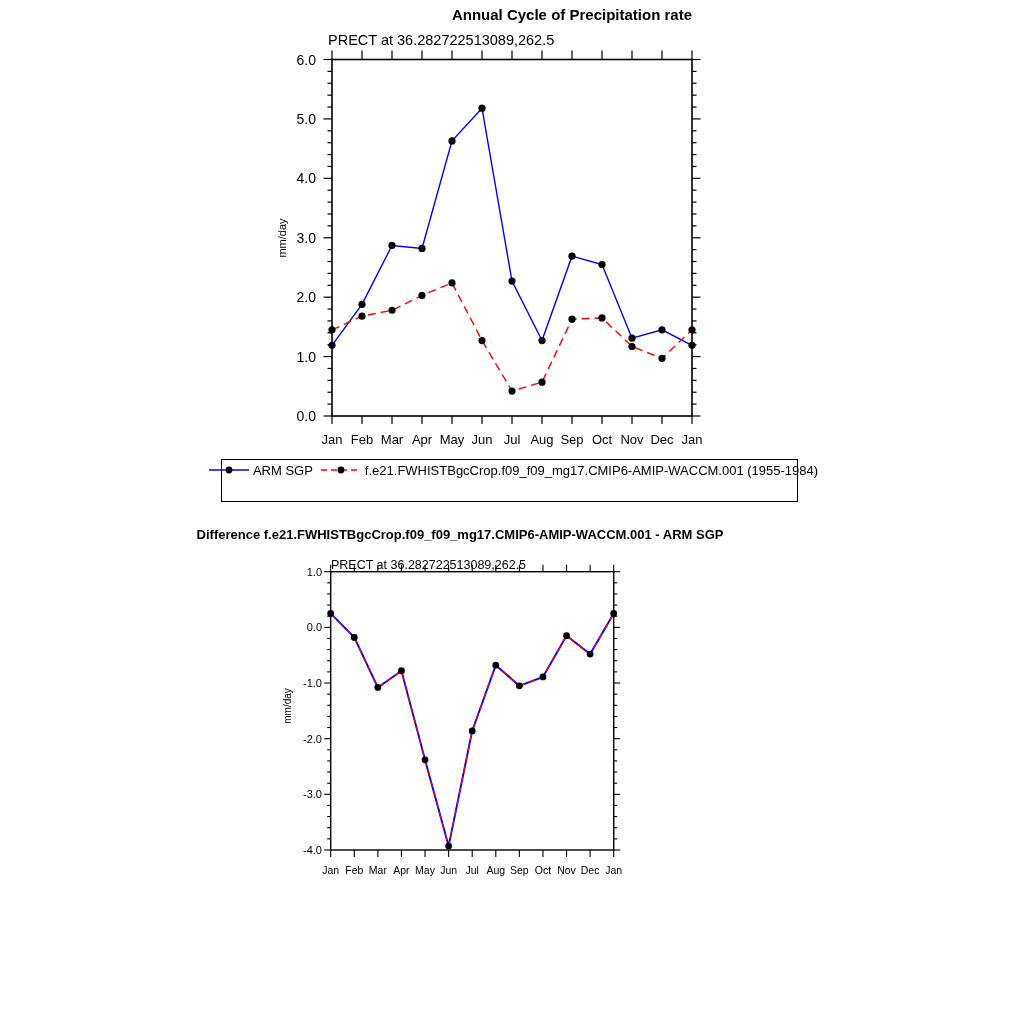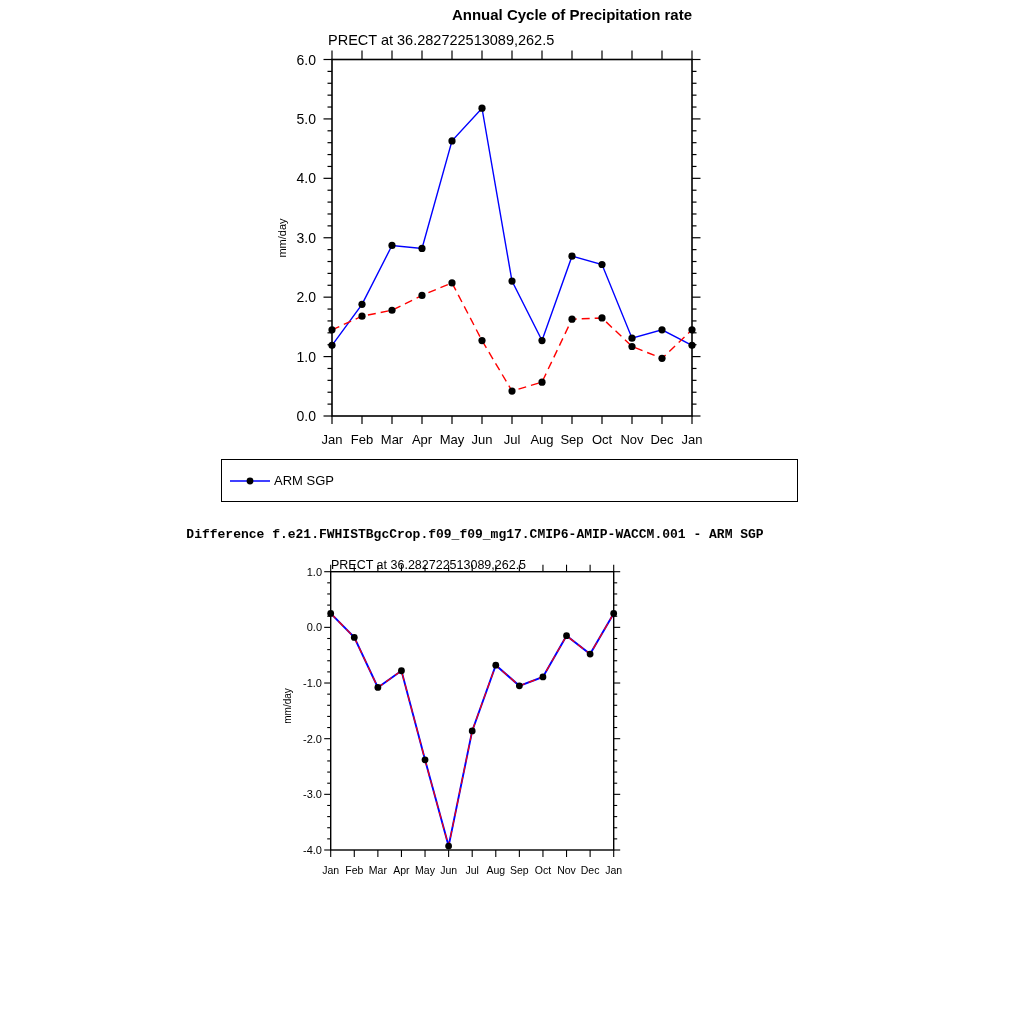--- a/index.html
+++ b/index.html
@@ -5,24 +5,24 @@
   html,body{margin:0;padding:0;background:#ffffff;}
   body{width:1024px;height:1024px;position:relative;overflow:hidden;
        font-family:"Liberation Sans",sans-serif;color:#000;}
   .abs{position:absolute;}
   .bold{font-weight:bold;}
   .nowrap{white-space:nowrap;}
   #top-title{left:332px;top:6px;width:360px;text-align:right;font-size:15px;}
   #top-subtitle{left:328px;top:32px;font-size:14.5px;}
   #plots{left:0;top:0;}
   #legend{left:221px;top:459px;width:575px;height:41px;border:1.5px solid #000;
-          display:flex;flex-direction:column;justify-content:center;background:#fff;}
+          display:flex;flex-direction:row;justify-content:center;background:#fff;}
   .legend-row{display:flex;align-items:center;height:20px;padding-left:4px;}
   .legend-label{font-size:13px;white-space:nowrap;}
-  #bottom-title{left:135px;top:527px;width:680px;text-align:center;font-size:13px;font-family:Liberation Mono, monospace;}
+  #bottom-title{left:120px;top:527px;width:680px;text-align:center;font-size:13px;}
   #bottom-subtitle{left:331px;top:558px;font-size:12.5px;}
 </style>
 </head>
 <body>
 
 <div>
 
   <div class="abs bold nowrap" id="top-title">Annual Cycle of Precipitation rate</div>
 
   <div class="abs nowrap" id="top-subtitle">PRECT at 36.282722513089,262.5</div>
@@ -303,19 +303,26 @@
     </svg>
 
   <div class="abs" id="legend">
     <div class="legend-row">
       <svg width="48" height="20">
         <line id="leg-line-0" x1="4" y1="10" x2="44" y2="10" stroke="#0000ff" stroke-width="1.5"></line>
         <circle id="leg-dot-0" cx="24" cy="10" r="3.4" fill="#000000"></circle>
       </svg>
       <span class="legend-label">ARM SGP</span>
     </div>
+    <div class="legend-row">
+      <svg width="48" height="20">
+        <line id="leg-line-1" x1="4" y1="10" x2="44" y2="10" stroke="#ff0000" stroke-width="1.5" stroke-dasharray="6,4"></line>
+        <circle id="leg-dot-1" cx="24" cy="10" r="3.4" fill="#000000"></circle>
+      </svg>
+      <span class="legend-label">f.e21.FWHISTBgcCrop.f09_f09_mg17.CMIP6-AMIP-WACCM.001 (1955-1984)</span>
+    </div>
   </div>
 
   <div class="abs bold nowrap" id="bottom-title">Difference f.e21.FWHISTBgcCrop.f09_f09_mg17.CMIP6-AMIP-WACCM.001 - ARM SGP</div>
 
   <div class="abs nowrap" id="bottom-subtitle">PRECT at 36.282722513089,262.5</div>
 
 </div>
 
 </body></html>

